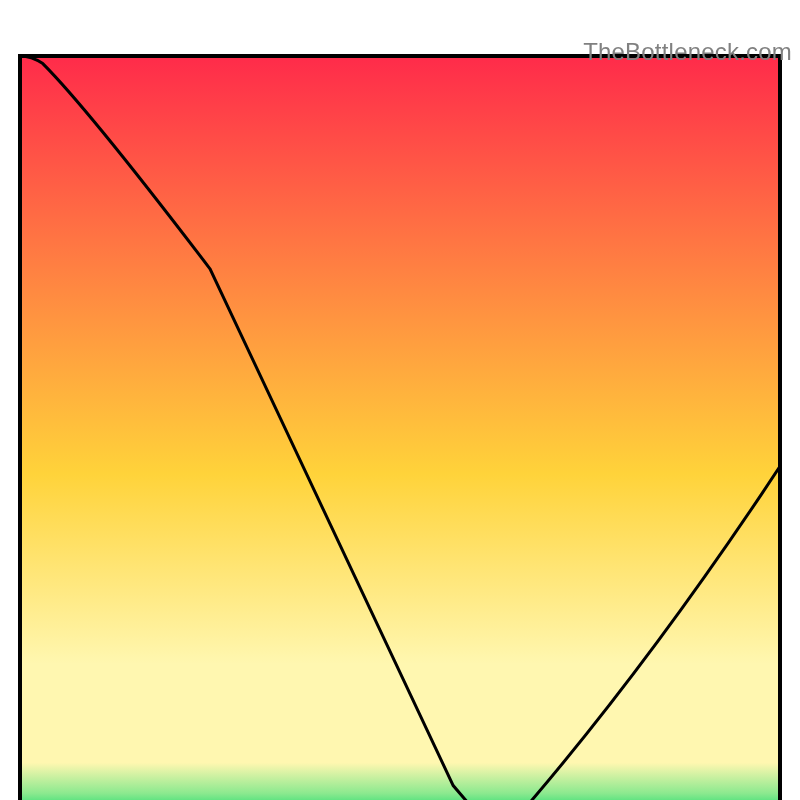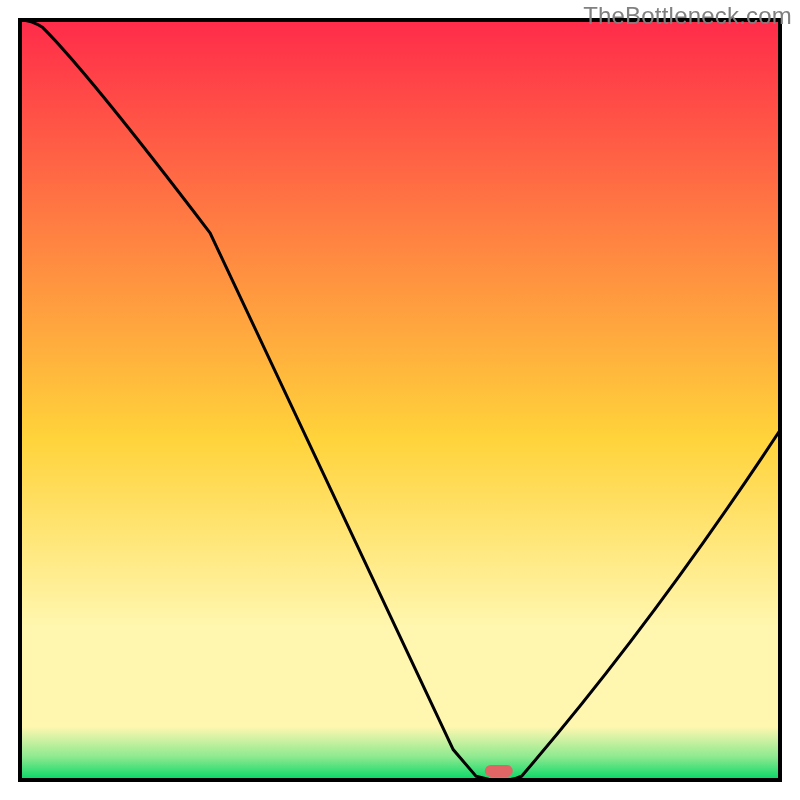--- a/index.html
+++ b/index.html
@@ -7,20 +7,21 @@
     padding: 0;
     width: 800px;
     height: 800px;
     background: #ffffff;
     font-family: Arial, Helvetica, sans-serif;
   }
   .chart-outer {
     position: relative;
     width: 800px;
     height: 752px;
+    margin-top: 36px;
   }
   .watermark {
     position: absolute;
     top: 2px;
     right: 8px;
     color: #808080;
     font-size: 24px;
     font-weight: 500;
     z-index: 10;
     letter-spacing: 0.2px;

